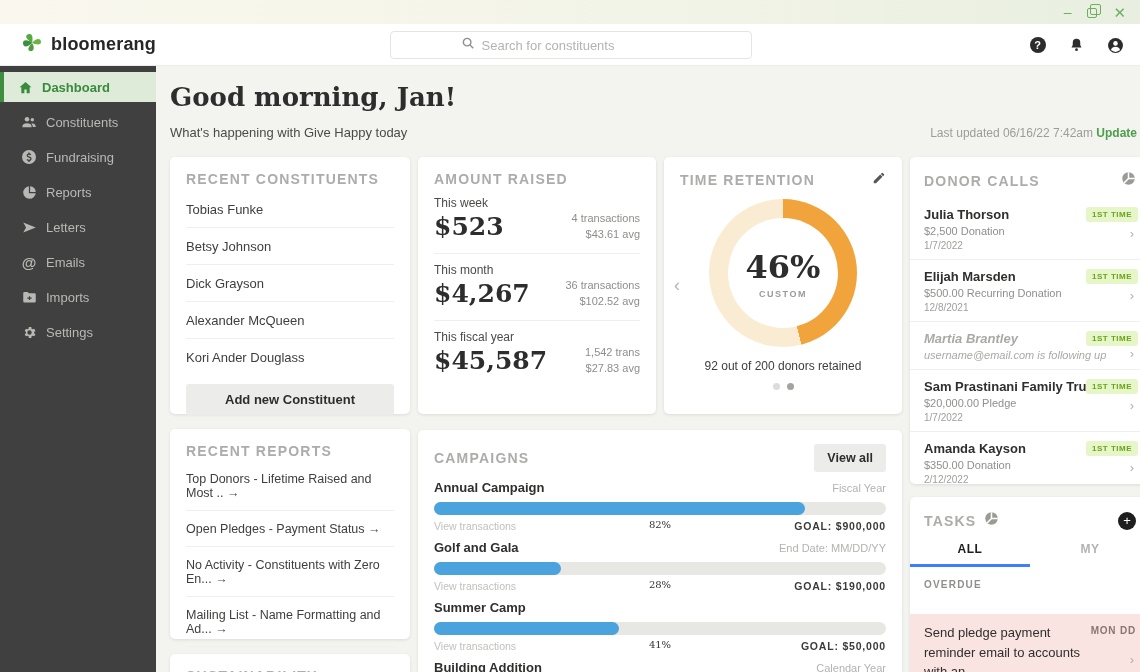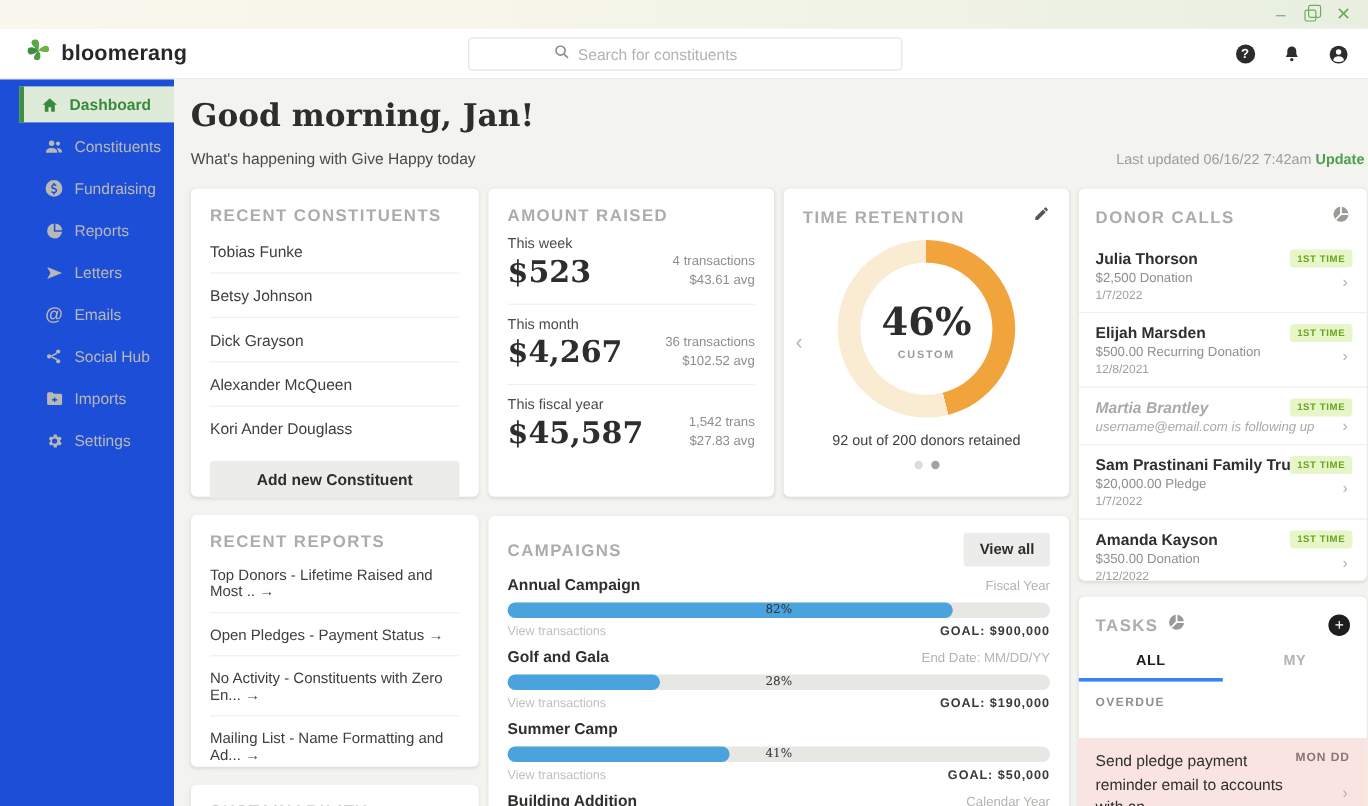--- a/index.html
+++ b/index.html
@@ -27,21 +27,21 @@
     border:1px solid #e4e4e1; border-radius:4px; background:#fff;
     display:flex; align-items:center; justify-content:center; gap:7px;
   }
   .searchbox input { border:none; outline:none; font-size:13px; color:#555; width:200px; font-family:"Liberation Sans",sans-serif;}
   .searchbox input::placeholder { color:#b3b3b0; }
   .header-icons { position:absolute; right:16px; top:0; height:42px; display:flex; align-items:center; gap:22px; }
   .hicon { width:17px; height:17px; display:flex; align-items:center; justify-content:center; cursor:pointer; }
   .circle-glyph { width:16px; height:16px; border-radius:50%; background:#2c2c2c; color:#fff; font-size:11px; font-weight:bold; display:flex; align-items:center; justify-content:center; }
   
   .body { display:flex; height:606px; }
-  .sidebar { width:145px; background:#1d4ed8; padding-top:6px; flex-shrink:0;padding-left:16px; }
+  .sidebar { width:156px; background:#404040; padding-top:6px; flex-shrink:0; }
   .nav-item { height:30px; margin-bottom:5px; display:flex; align-items:center; gap:9px; padding-left:17px; color:#b8b8b5; font-size:13px; cursor:pointer; border-left:4px solid transparent; }
   .nav-item .nicon { width:16px; height:16px; display:flex; align-items:center; justify-content:center; flex-shrink:0; }
   .nav-item.active { background:#deebd8; border-left:4px solid #3e8e41; color:#3a8a3e; font-weight:bold; padding-left:13px; }
   .nav-item svg { fill:#b8b8b5; }
   .nav-item.active svg { fill:#3a8a3e; }
   .main { flex:1; padding:10px 1px 0 14px; overflow:hidden; position:relative; }
   .greet-title { font-family:"DejaVu Serif","Liberation Serif",serif; font-weight:bold; font-size:26px; color:#2d2d2d; margin-top:6px; }
   .greet-row { display:flex; justify-content:space-between; align-items:baseline; margin-top:13px; padding-right:2px;}
   .greet-sub { font-size:13px; color:#4a4a48; }
   .updated { font-size:12px; color:#9c9c99; }
@@ -102,21 +102,21 @@
   
   .cp-card { flex:1; min-height:300px; }
   .cp-head { display:flex; justify-content:space-between; align-items:center; }
   .viewall-btn { background:#ececea; border:none; border-radius:3px; padding:7px 13px; font-size:12.5px; font-weight:bold; color:#2e2e2e; cursor:pointer; font-family:"Liberation Sans",sans-serif;}
   .cp-item { margin-top:8px; }
   .cp-toprow { display:flex; justify-content:space-between; align-items:baseline; }
   .cp-name { font-size:13px; font-weight:bold; color:#2f2f2d; }
   .cp-tag { font-size:11px; color:#b3b3b0; }
   .cp-bar { position:relative; height:13px; background:#e7e7e4; border-radius:7px; margin-top:7px; }
   .cp-fill { position:absolute; left:0; top:0; bottom:0; background:#4aa3dc; border-radius:7px; }
-  .cp-pct { position:absolute; left:0; right:0; top:0; text-align:center; font-family:"DejaVu Serif","Liberation Serif",serif; font-size:10px; color:#333; line-height:13px; }
+  .cp-pct { position:absolute; left:0; right:0; top:16px; text-align:center; font-family:"DejaVu Serif","Liberation Serif",serif; font-size:10px; color:#333; line-height:13px; }
   .cp-botrow { display:flex; justify-content:space-between; margin-top:5px; }
   .cp-link { font-size:10.5px; color:#c0c0bd; cursor:pointer;}
   .cp-goal { font-size:10.5px; font-weight:bold; letter-spacing:0.8px; color:#3a3a38; }
   
   .tk-card { flex:1; min-height:186px; padding:14px 0 0; }
   .tk-head { display:flex; justify-content:space-between; align-items:center; padding:0 14px; }
   .tk-title-wrap { display:flex; align-items:center; gap:8px;}
   .plus-btn { width:18px; height:18px; border-radius:50%; background:#1e1e1e; color:#fff; font-size:13px; line-height:17px; text-align:center; cursor:pointer; }
   .tk-tabs { display:flex; margin-top:12px; }
   .tk-tab { width:50%; text-align:center; font-size:12px; letter-spacing:0.5px; padding-bottom:8px; color:#b3b3b0; cursor:pointer; font-weight:bold;}
@@ -231,31 +231,20 @@
             </svg>
           </span>
         <span>Letters</span>
       </div>
       <div class="nav-item">
         <span class="nicon" style="font-size:15px;font-weight:bold;">@</span>
         <span>Emails</span>
       </div>
       <div class="nav-item">
         <span class="nicon">
-            <svg width="14" height="14" viewBox="0 0 24 24">
-              <circle cx="18" cy="5" r="3"></circle>
-              <circle cx="5" cy="12" r="3"></circle>
-              <circle cx="18" cy="19" r="3"></circle>
-              <path d="M7.6 10.7l8-4.1 1 1.9-8 4.1zM7.6 13.3l8 4.1 1-1.9-8-4.1z"></path>
-            </svg>
-          </span>
-        <span>Social Hub</span>
-      </div>
-      <div class="nav-item">
-        <span class="nicon">
             <svg width="15" height="15" viewBox="0 0 24 24">
               <path d="M2 5a2 2 0 0 1 2-2h5l2 2h9a2 2 0 0 1 2 2v11a2 2 0 0 1-2 2H4a2 2 0 0 1-2-2zm9 5v2H8.5v2H11v2h2v-2h2.5v-2H13v-2z"></path>
             </svg>
           </span>
         <span>Imports</span>
       </div>
       <div class="nav-item">
         <span class="nicon">
             <svg width="15" height="15" viewBox="0 0 24 24">
               <path d="M19.4 13a7.6 7.6 0 0 0 0-2l2.1-1.6-2-3.5-2.5 1a7.7 7.7 0 0 0-1.7-1l-.4-2.7h-4l-.4 2.7a7.7 7.7 0 0 0-1.7 1l-2.5-1-2 3.5L6.4 11a7.6 7.6 0 0 0 0 2l-2.1 1.6 2 3.5 2.5-1a7.7 7.7 0 0 0 1.7 1l.4 2.7h4l.4-2.7a7.7 7.7 0 0 0 1.7-1l2.5 1 2-3.5zM12 15.5A3.5 3.5 0 1 1 15.5 12 3.5 3.5 0 0 1 12 15.5z"></path>

